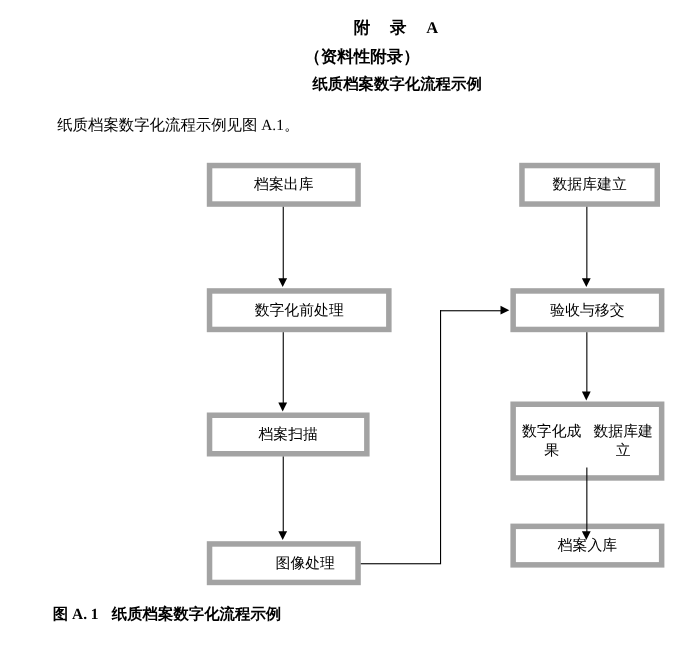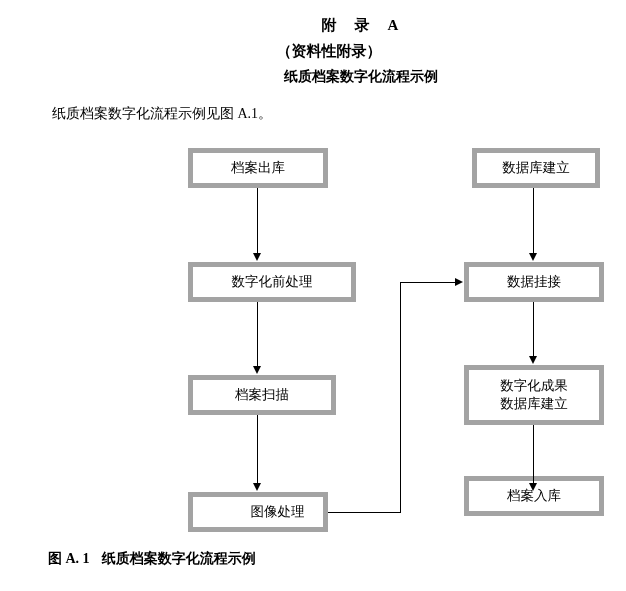--- a/index.html
+++ b/index.html
@@ -128,24 +128,24 @@
 
   <div class="node" style="left:140px; top:492px; width:140px; height:40px;padding-left:39px;">
     <span>图像处理</span>
   </div>
 
   <div class="node" style="left:424px; top:148px; width:128px; height:40px;">
     <span>数据库建立</span>
   </div>
 
   <div class="node" style="left:416px; top:262px; width:140px; height:40px;">
-    <span>数据挂接</span>
+    <span>验收与移交</span>
   </div>
 
-  <div class="node" style="left:416px; top:365px; width:140px; height:60px; flex-direction:column;">
+  <div class="node" style="left:416px; top:365px; width:140px; height:72px; flex-direction:row;">
     <span>数字化成果</span>
     <span>数据库建立</span>
   </div>
 
   <div class="node" style="left:416px; top:476px; width:140px; height:40px;">
     <span>档案入库</span>
   </div>
 
   <div class="line vline" style="left:209px; top:188px; height:66px;"></div>
   <div class="arrow-down" style="left:205px; top:253px;"></div>

